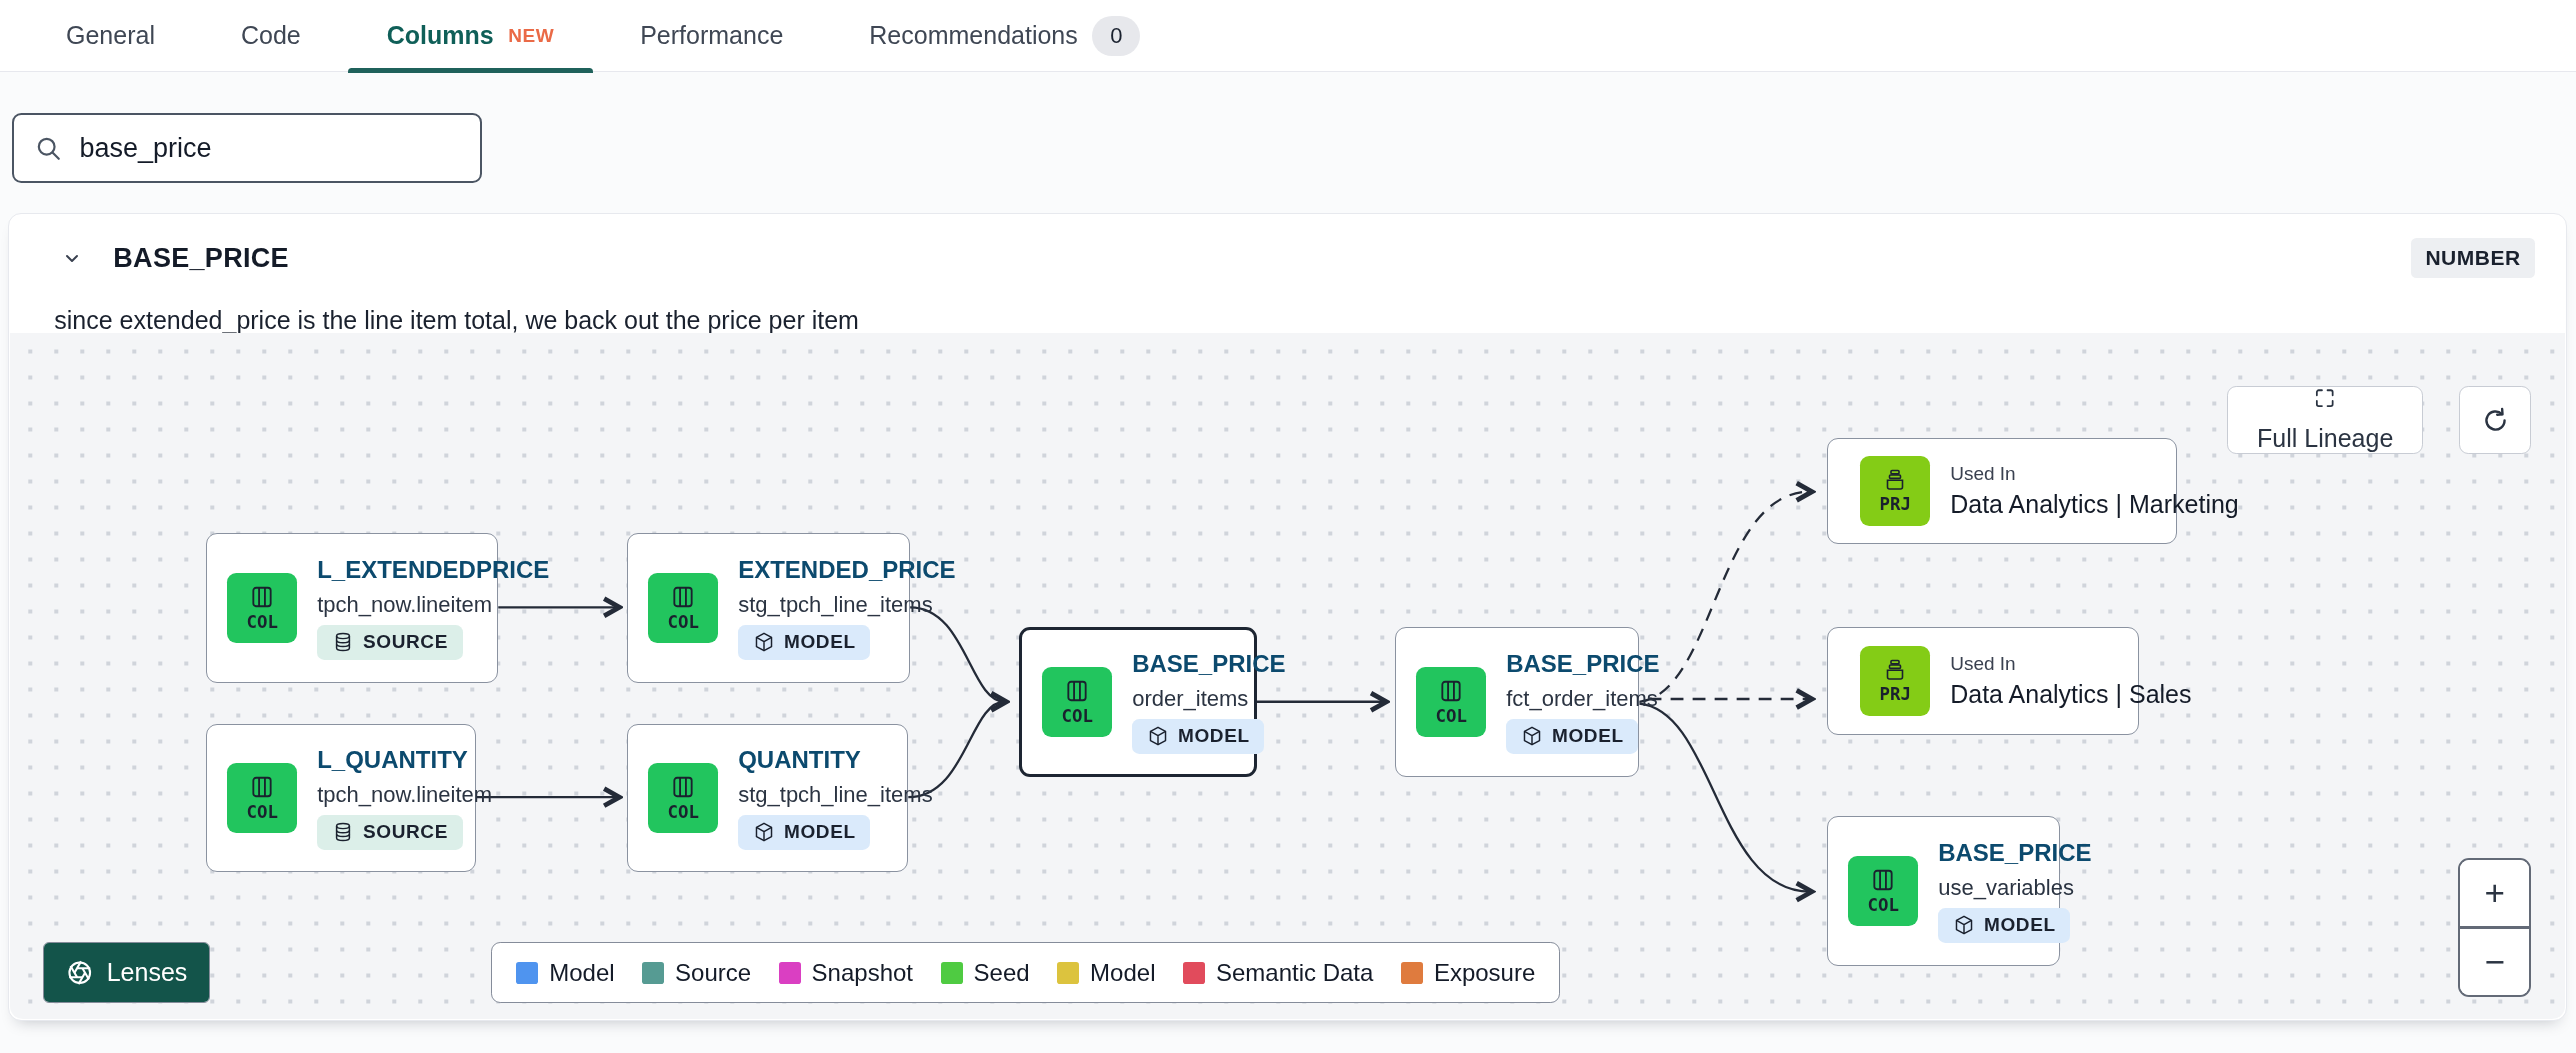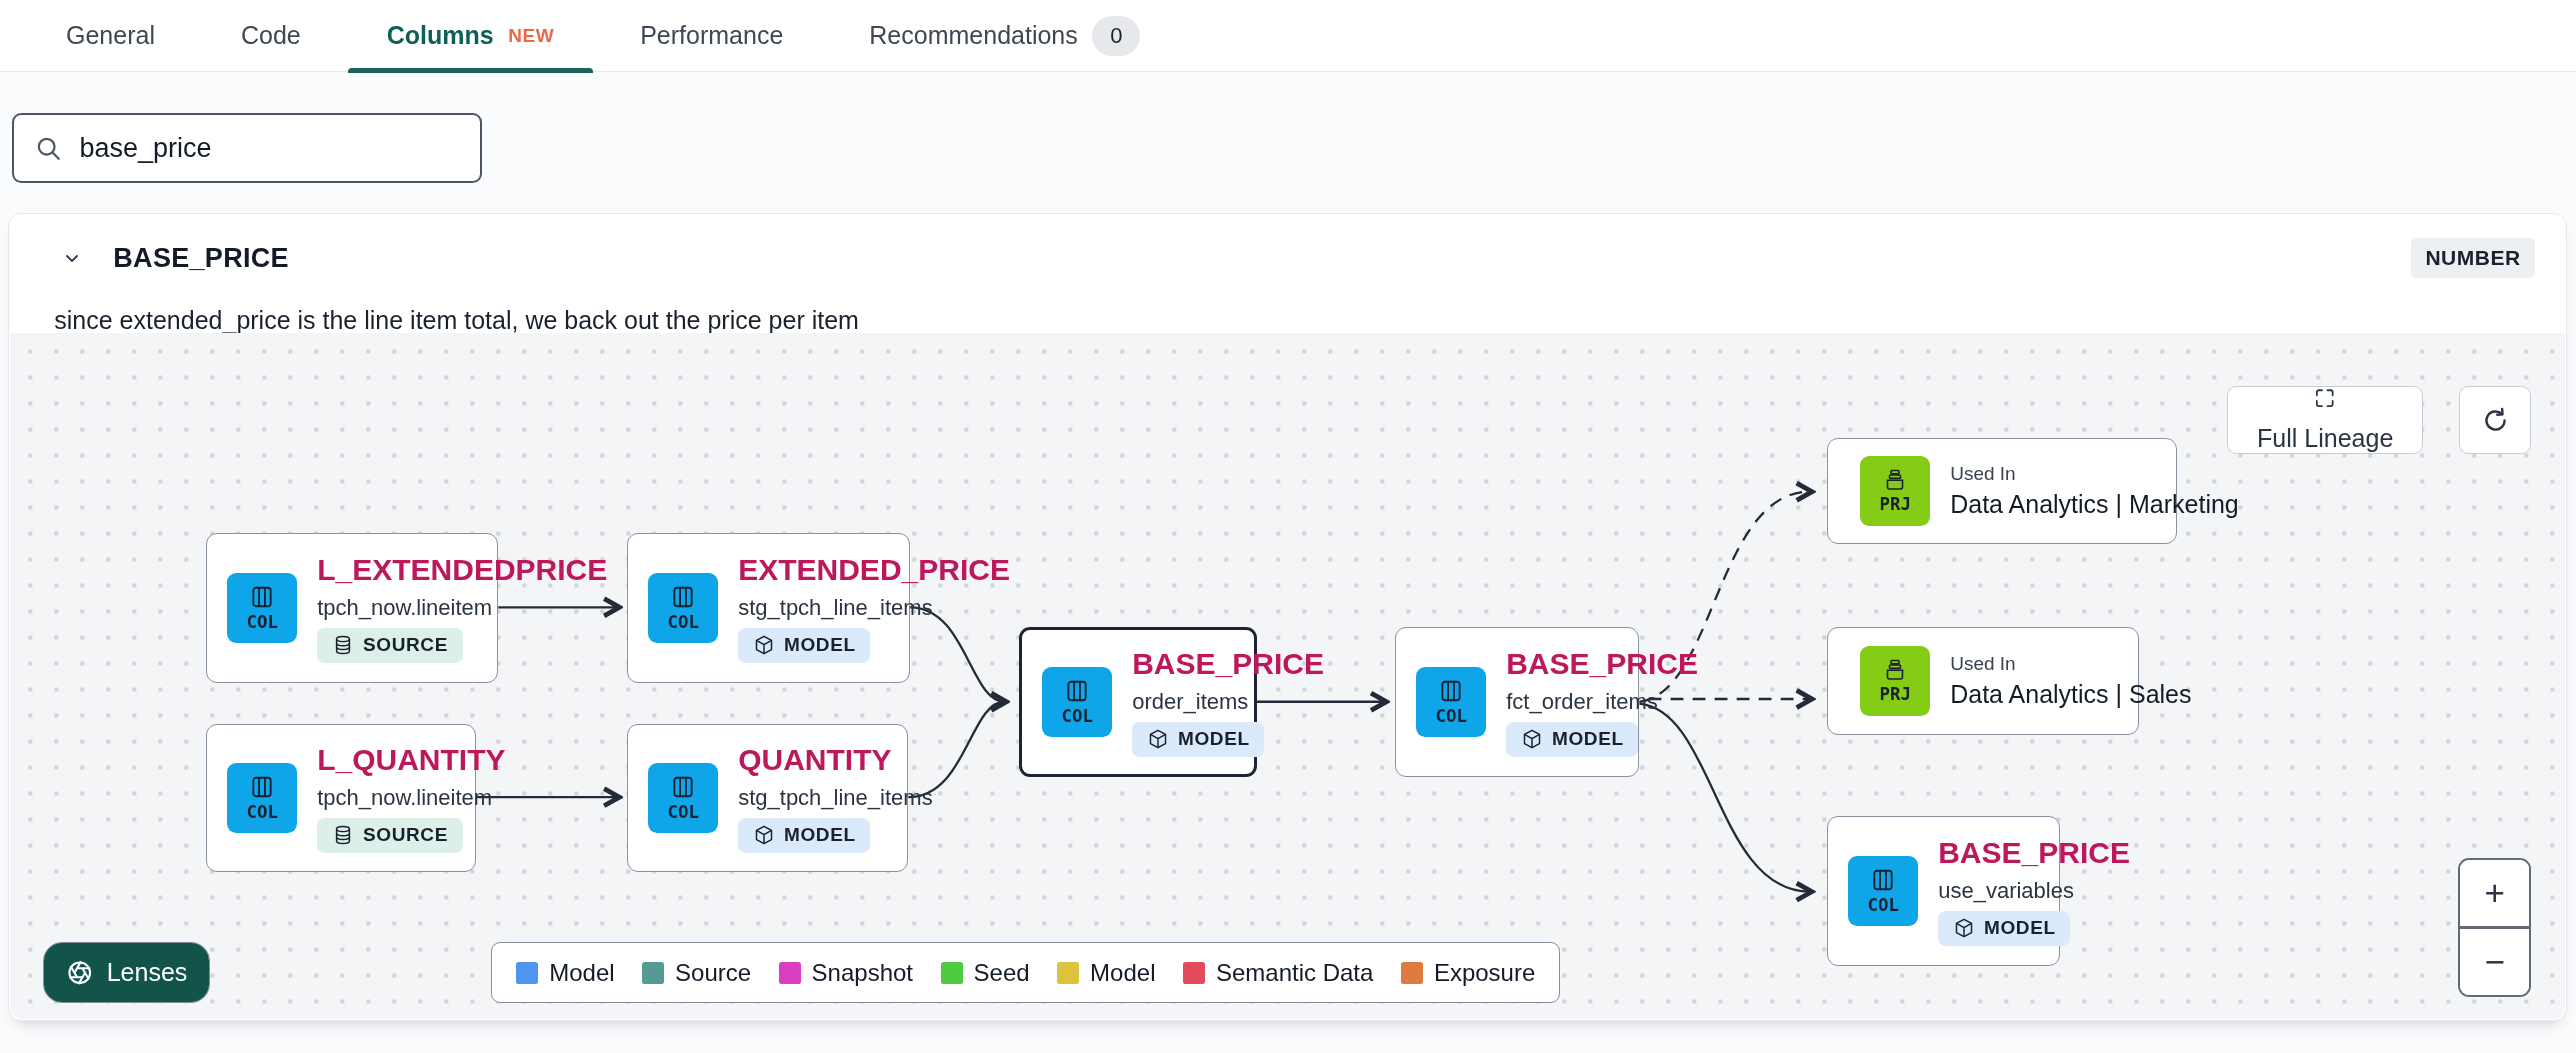--- a/index.html
+++ b/index.html
@@ -79,30 +79,30 @@
   .edges path.dashed { stroke-dasharray:14 10; }
 
   
   .node {
     position:absolute; background:#ffffff; border:1.8px solid #8a92a0;
     border-radius:11px; display:flex; align-items:center;
     padding:0 20px; gap:20px; cursor:pointer;
   }
   .node.selected { border:3.7px solid #1d2532; }
   .node-iconbox {
-    flex:none; width:70px; height:70px; border-radius:9.2px; background:#0ea5e9;
+    flex:none; width:70px; height:70px; border-radius:9.2px; background:#22c55e;
     display:flex; flex-direction:column; align-items:center; justify-content:center; gap:1.8px;
     color:#1a212e;
   }
   .node-iconbox.prj { background:#84cc16;margin-left:12px; }
   .node-iconbox .ic-label {
     font-family:"DejaVu Sans Mono", monospace; font-size:17.4px; font-weight:700; letter-spacing:0;
   }
   .node-body { display:flex; flex-direction:column; align-items:flex-start; gap:7.3px; }
-  .node-title { font-size:30px; font-weight:700; color:#be185d; white-space:nowrap; }
+  .node-title { font-size:24px; font-weight:700; color:#0c4a6e; white-space:nowrap; }
   .node-sub { font-size:22px; color:#2b3442; white-space:nowrap; }
   .node-badge {
     display:inline-flex; align-items:center; gap:9.2px; padding:6.4px 14.7px; border-radius:7.3px;
     font-size:19px; font-weight:700; color:#1a212e; letter-spacing:0.6px;
   }
   .badge-source { background:#dcefe9; }
   .badge-model { background:#daeafb; }
   .eyebrow { font-size:19px; color:#3a4150; }
   .usedin-title { font-size:25px; font-weight:500; color:#141b28; white-space:nowrap; }
 
@@ -120,21 +120,21 @@
   .zoom-ctl button {
     flex:1; background:#ffffff; border:none; font-size:35px; color:#2b3442; cursor:pointer;
     display:flex; align-items:center; justify-content:center;
     font-family:"Liberation Sans", sans-serif;
   }
   .zoom-ctl .divider { height:2.3px; background:#636a77; }
 
   
   .seg {
     position:absolute; height:61px; display:flex; align-items:stretch;
-    border:1.8px solid #858c9a; border-radius:19px; overflow:hidden; background:#ffffff;
+    border:1.8px solid #858c9a; border-radius:6px; overflow:hidden; background:#ffffff;
   }
   .seg-lenses {
     display:flex; align-items:center; gap:13px; padding:0 22px;
     background:#13544a; color:#ffffff; font-size:25px; font-weight:500; cursor:pointer;
   }
   .seg-rel {
     display:flex; align-items:center; gap:14.7px; padding:0 24px;
     color:#2b3442; font-size:25px; font-weight:500; cursor:pointer; background:#ffffff;
   }
   .legend {

